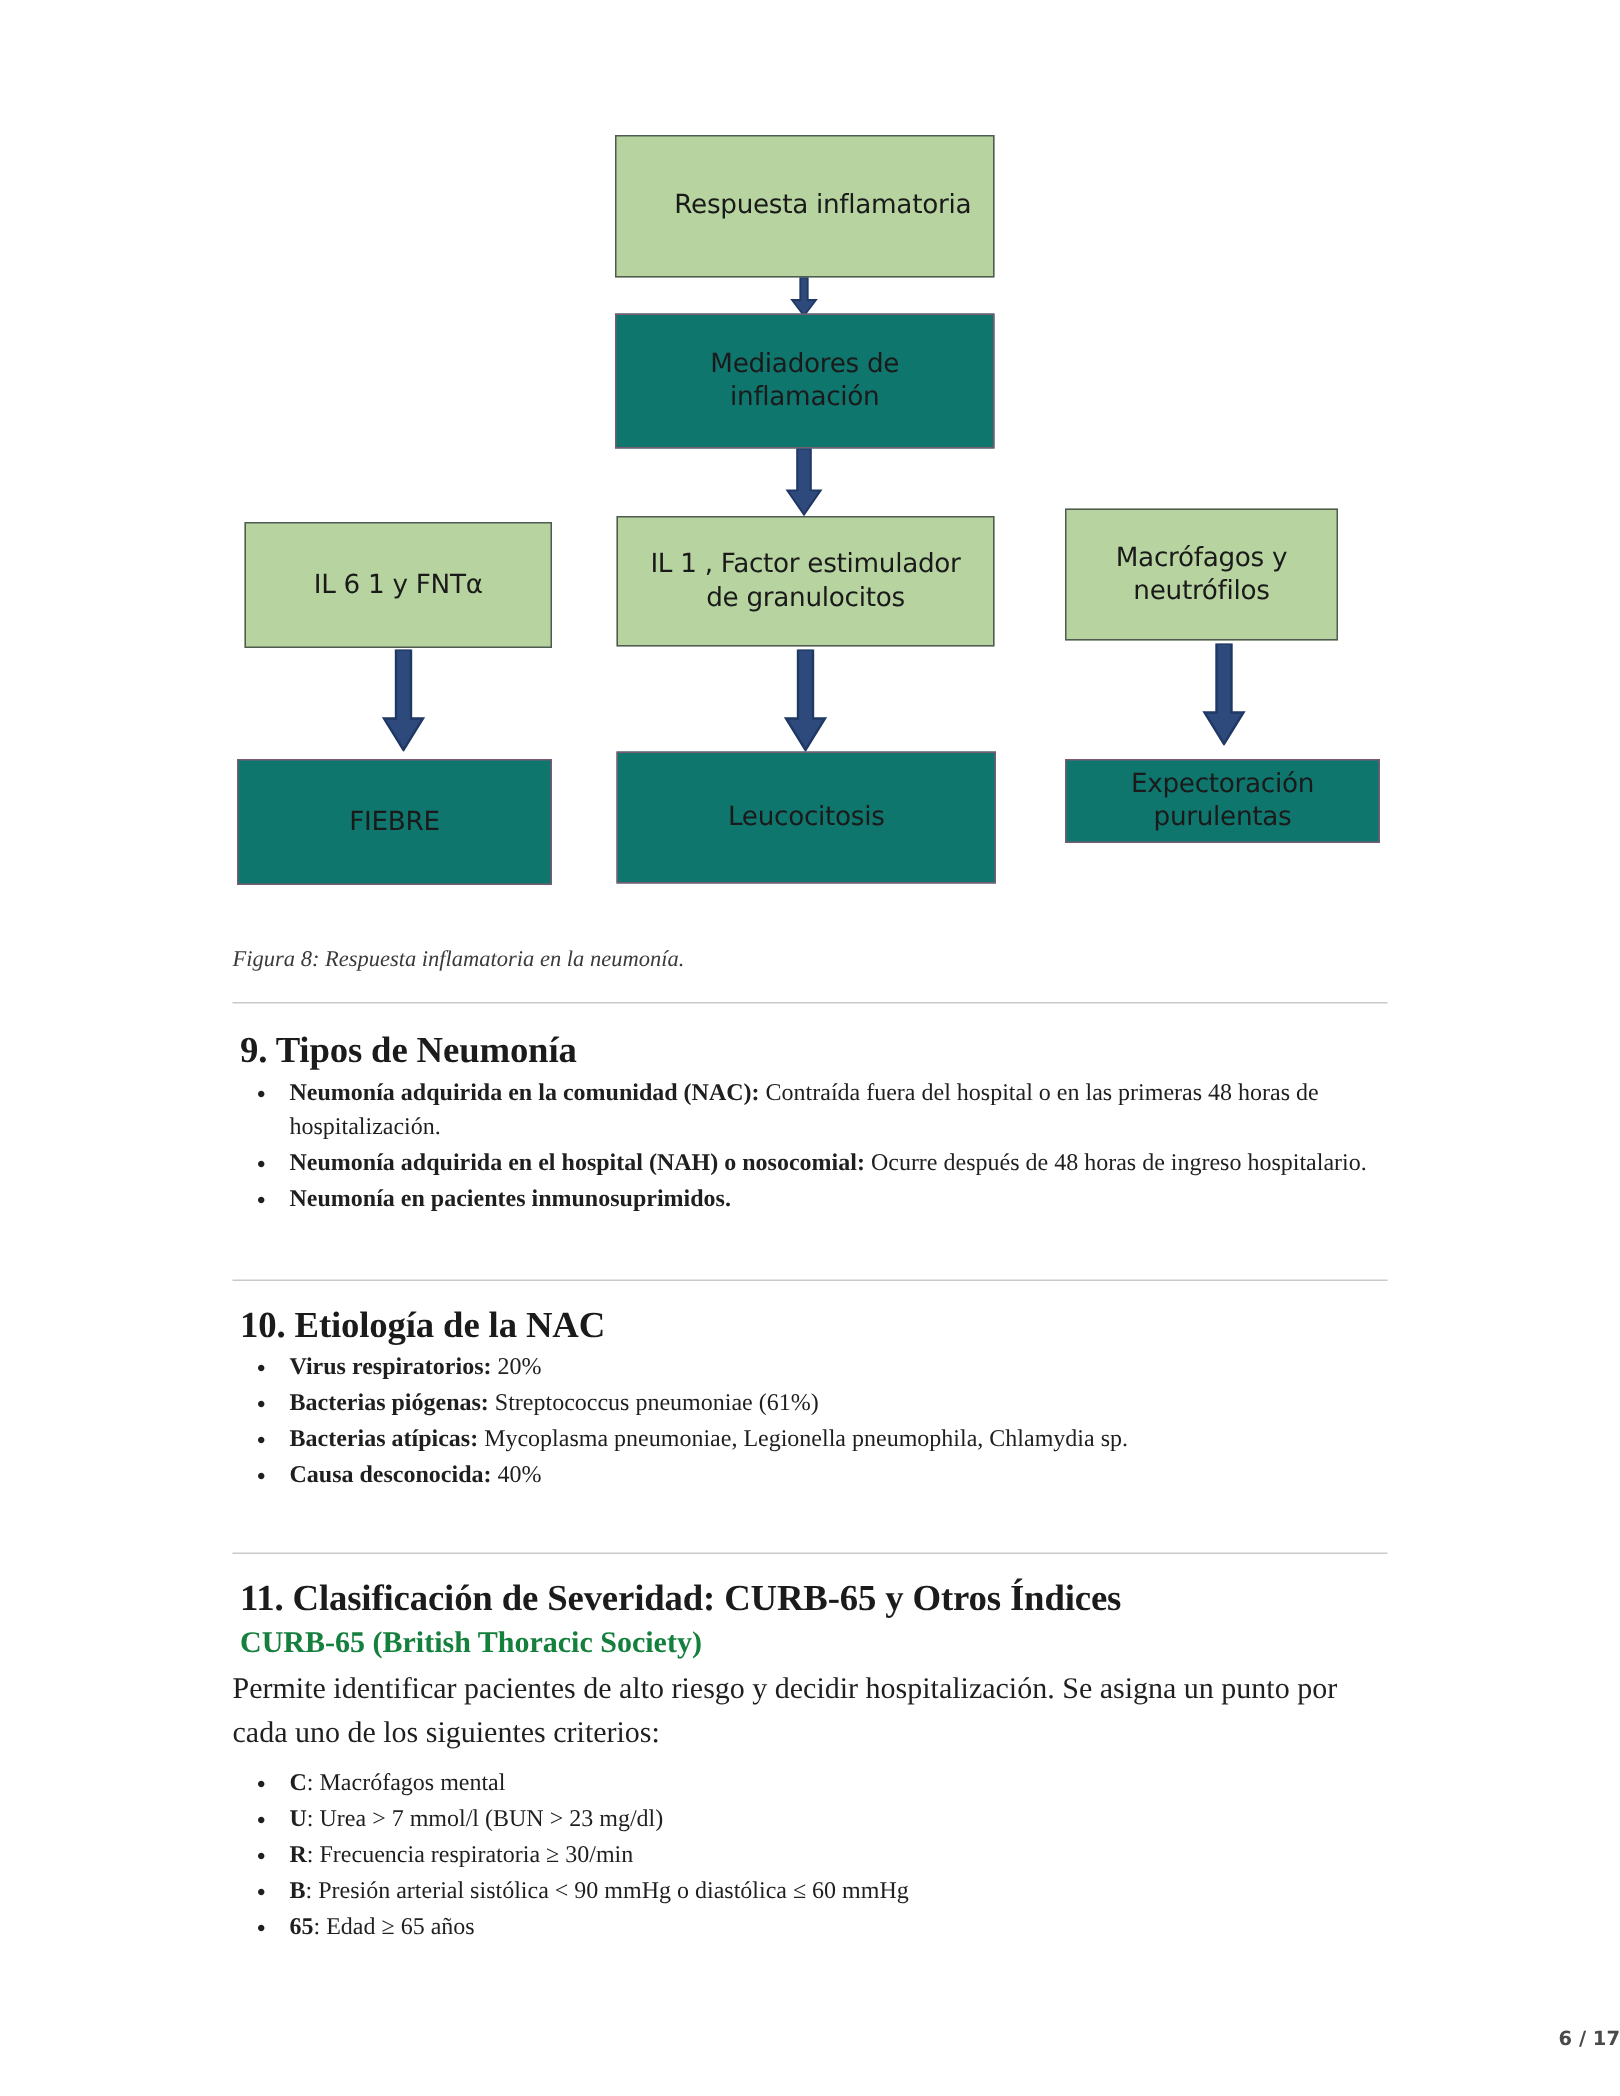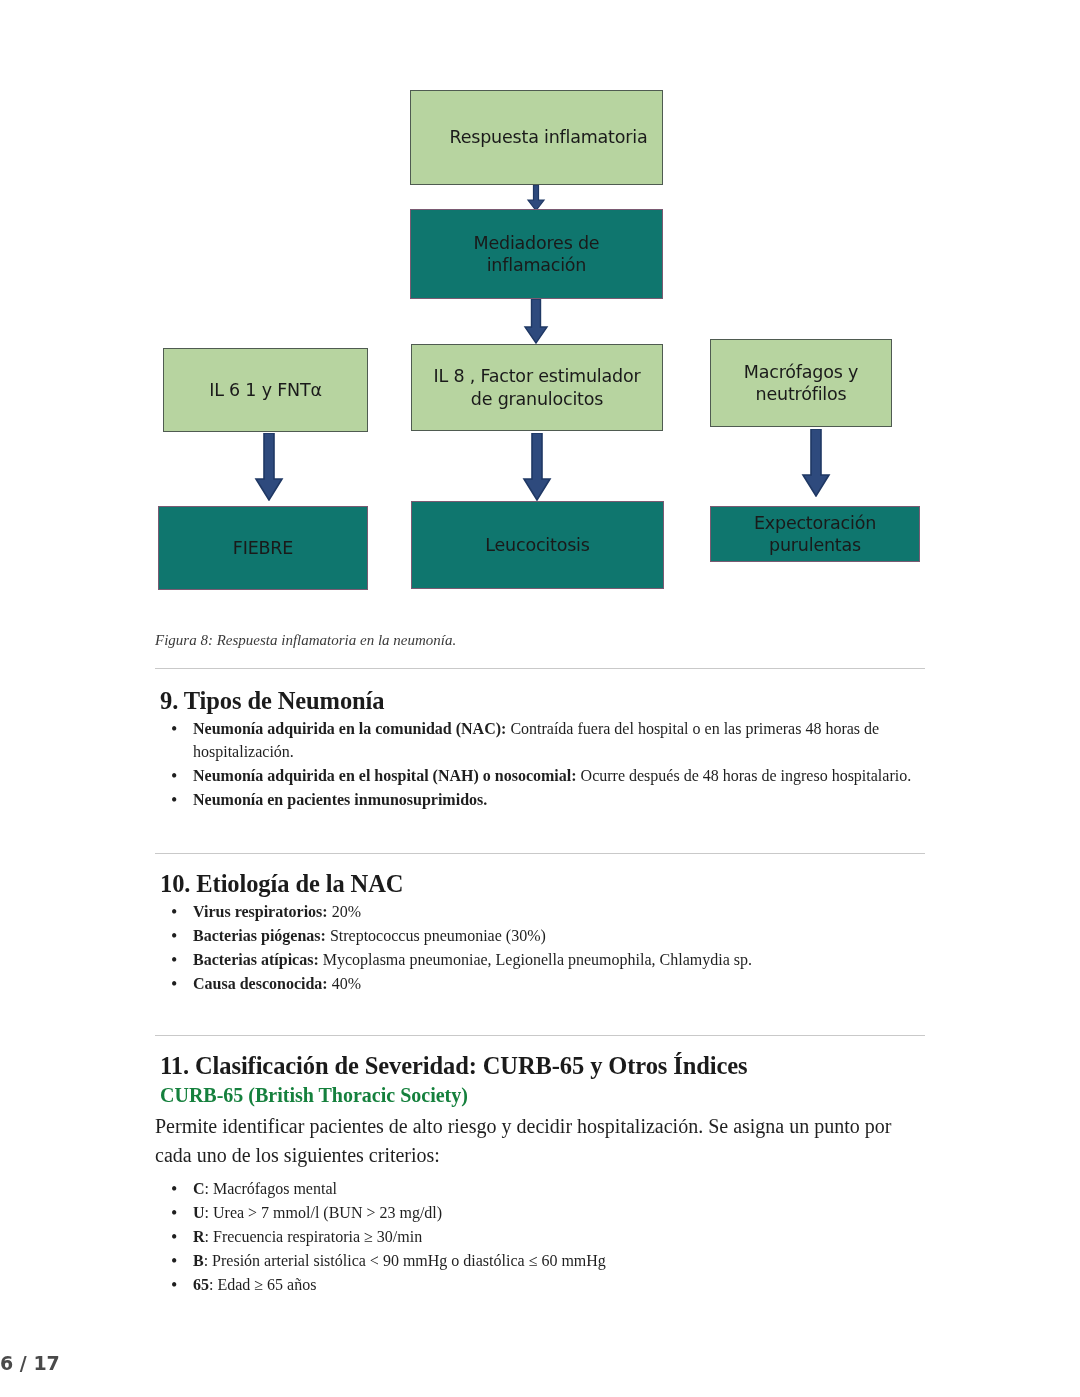--- a/index.html
+++ b/index.html
@@ -121,23 +121,23 @@
   ul.bullets li b {
     font-weight: bold;
   }
 
   
   .footer {
     position: absolute;
     left: 0;
     top: 1352px;
     width: 1080px;
-    text-align: left;
+    text-align: right;
     font-family: "DejaVu Sans", sans-serif;
-    font-size: 19px;
+    font-size: 13px;
     font-weight: bold;
     color: #4a4a4a;
   }
 </style>
 </head>
 <body>
 
 <div class="page">
 
   <div class="figure">
@@ -161,21 +161,21 @@
       <svg width="30" height="45" viewBox="0 0 30 45">
         <path d="M10.5 0 L19.5 0 L19.5 28 L26 28 L15 44 L4 28 L10.5 28 Z" fill="#2e4a7d" stroke="#1f3864" stroke-width="1.4"></path>
       </svg>
     </div>
 
     <div class="node green" style="left:163px; top:348px; width:205px; height:84px;">
       <span>IL 6 1 y FNTα</span>
     </div>
 
     <div class="node green" style="left:411px; top:344px; width:252px; height:87px;">
-      <span style="white-space:pre-line;">IL 8 , Factor estimulador
+      <span style="white-space:pre-line;">IL 1 , Factor estimulador
 de granulocitos</span>
     </div>
 
     <div class="node green" style="left:710px; top:339px; width:182px; height:88px;">
       <span style="white-space:pre-line;">Macrófagos y
 neutrófilos</span>
     </div>
 
     <div class="arrow" style="left:253px; top:433px; width:32px; height:68px;">
       <svg width="32" height="68" viewBox="0 0 32 68">
@@ -230,21 +230,21 @@
 
   <div class="divider" style="top:853px;"></div>
 
   <div class="sec-h1" style="top:870px;">10. Etiología de la NAC</div>
 
   <ul class="bullets" style="left:155px; top:900px;">
     <li>
       <b>Virus respiratorios:</b><span> 20%</span>
     </li>
     <li>
-      <b>Bacterias piógenas:</b><span> Streptococcus pneumoniae (30%)</span>
+      <b>Bacterias piógenas:</b><span> Streptococcus pneumoniae (61%)</span>
     </li>
     <li>
       <b>Bacterias atípicas:</b><span> Mycoplasma pneumoniae, Legionella pneumophila, Chlamydia sp.</span>
     </li>
     <li>
       <b>Causa desconocida:</b><span> 40%</span>
     </li>
   </ul>
 
   <div class="divider" style="top:1035px;"></div>

